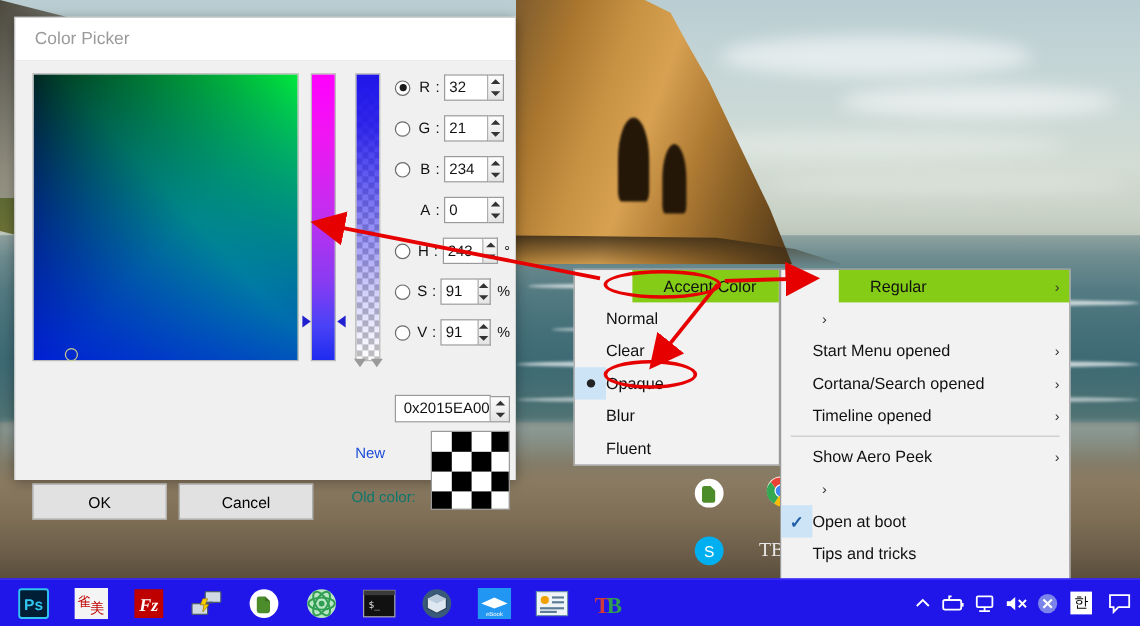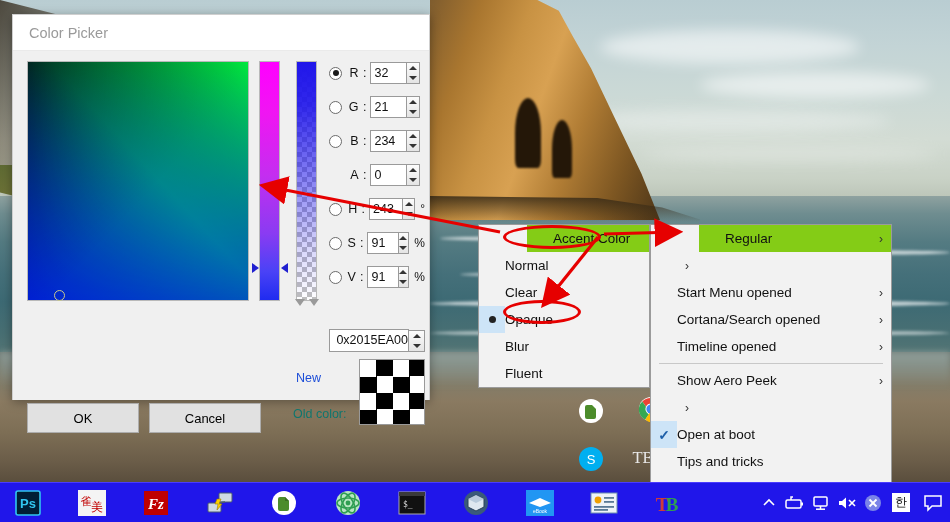--- a/index.html
+++ b/index.html
@@ -70,21 +70,21 @@
   
   .desk-icon { position:absolute; width:26px; height:26px; }
 
   
   #taskbar {
     position:absolute; left:0; bottom:0; width:950px; height:40px;
     background:#2016ea;
     display:flex; align-items:center;
     border-top:1px solid #4a3bff;
   }
-  .tb-left { display:flex; align-items:center; padding-left:4px; gap:16px; }
+  .tb-left { display:flex; align-items:center; padding-left:4px; gap:0px; }
   .tb-item {
     width:48px; height:40px; display:flex; align-items:center; justify-content:center;
   }
   .tb-spacer { flex:1; }
   .tray { display:flex; align-items:center; gap:0; height:40px; }
   .tray-item {
     width:26px; height:40px; display:flex; align-items:center; justify-content:center;
     color:#fff;
   }
   .clock {

